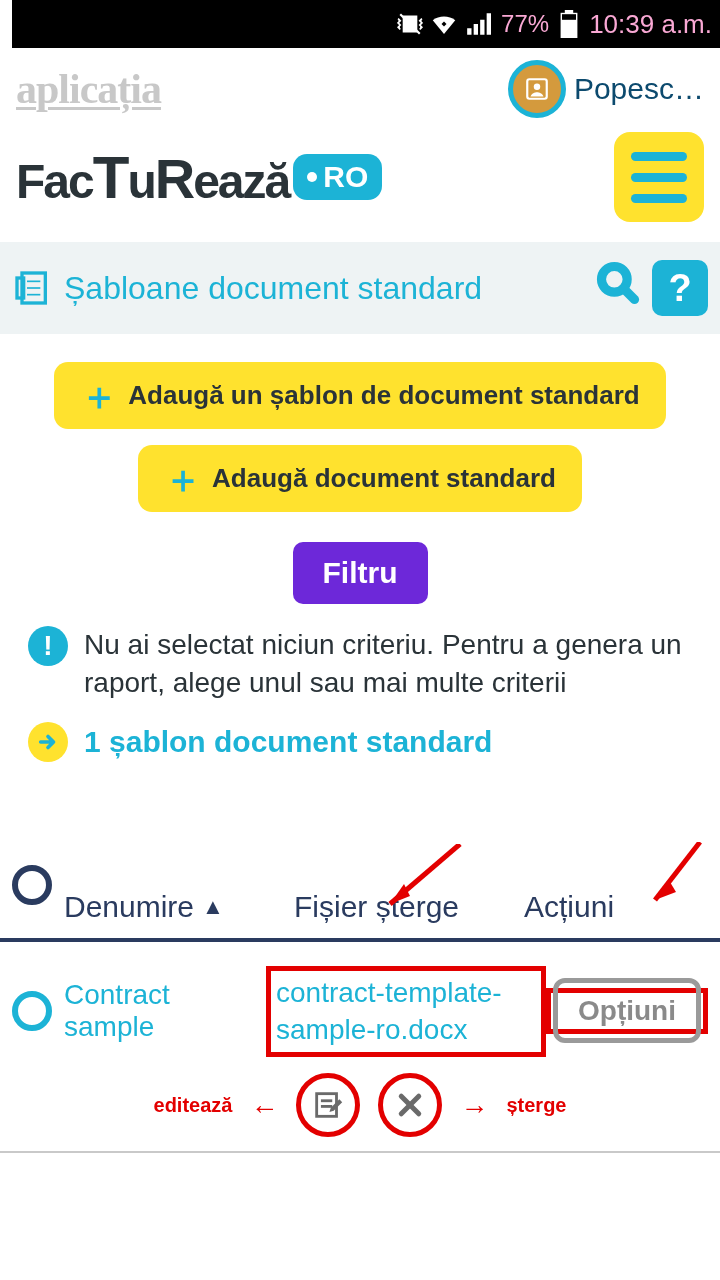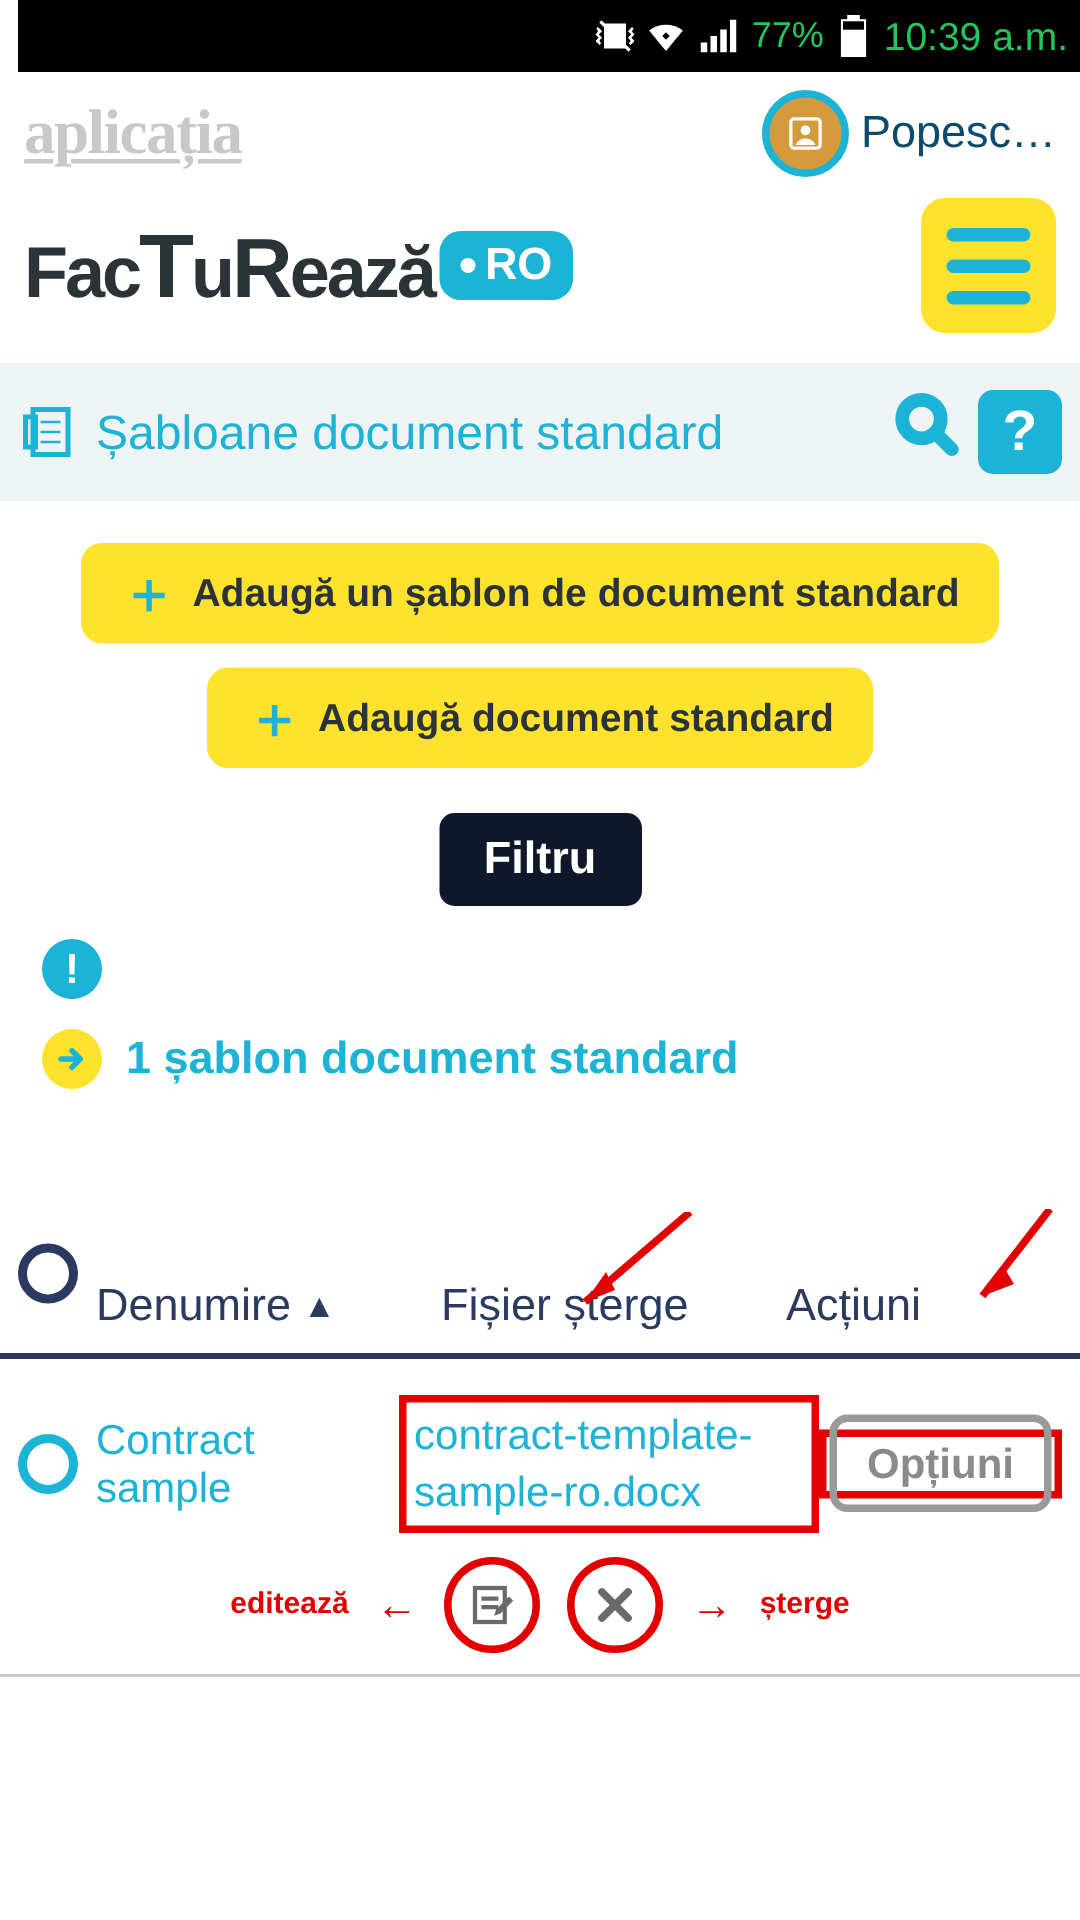--- a/index.html
+++ b/index.html
@@ -1,19 +1,19 @@
 <!DOCTYPE html>
 <html><head>
 <meta charset="utf-8">
 <style>
   * { margin: 0; padding: 0; box-sizing: border-box; }
   body { width: 720px; height: 1280px; background: #fff; font-family: Arial, sans-serif; overflow: hidden; }
 
   
-  .status-bar { height: 48px; background: #000; color: #22c55e; display: flex; align-items: center; justify-content: flex-end; padding: 0 8px; font-size: 24px; gap: 10px; margin-left: 12px; }
+  .status-bar { height: 48px; background: #000; color: #f9a8d4; display: flex; align-items: center; justify-content: flex-end; padding: 0 8px; font-size: 24px; gap: 10px; margin-left: 12px; }
   .status-bar .icons { display:flex; gap:6px; align-items:center; }
 
   
   .app-header { padding: 12px 16px 20px 16px; }
   .top-row { display: flex; justify-content: space-between; align-items: center; }
   .aplicatia { color: #c8c8c8; font-size: 42px; font-weight: bold; letter-spacing: -1px; font-family: Georgia, serif; text-decoration: underline; text-decoration-color: #c8c8c8; text-decoration-thickness: 3px; text-underline-offset: 4px; }
   .user-wrap { display: flex; align-items: center; gap: 8px; }
   .avatar-circle { width: 58px; height: 58px; border-radius: 50%; background: #d49a3d; border: 5px solid #1cb3d6; display:flex; align-items:center; justify-content:center; }
   .user-name { color: #0c4a6e; font-size: 30px; font-weight: 500; max-width: 150px; white-space: nowrap; overflow: hidden; text-overflow: ellipsis; }
   .brand-row { display:flex; justify-content:space-between; align-items:center; margin-top:14px; }
@@ -31,21 +31,21 @@
   .search-btn { color:#1cb3d6; font-size:42px; font-weight:bold; }
   .help-btn{ width:56px; height:56px; background:#1cb3d6; border-radius:10px; color:#fff; font-size:38px; font-weight:bold; display:flex; align-items:center; justify-content:center;}
 
   
   .btn-area{ padding:28px 16px 8px; display:flex; flex-direction:column; align-items:center; gap:16px;}
   .yellow-btn{ background:#ffe22e; border-radius:14px; padding:18px 26px; display:flex; align-items:center; gap:10px; font-size:26px; font-weight:600; color:#2a3338;}
   .plus{ color:#1cb3d6; font-size:38px; font-weight:bold; line-height:0;}
 
   
   .filter-wrap{ display:flex; justify-content:center; margin:22px 0 12px;}
-  .filter-btn{ background:#0f172a; color:#fff; font-size:30px; font-weight:bold; padding:14px 30px; border-radius:10px;}
+  .filter-btn{ background:#6d28d9; color:#fff; font-size:30px; font-weight:bold; padding:14px 30px; border-radius:10px;}
 
   
   .info-row{ display:flex; align-items:flex-start; gap:16px; padding:10px 28px; font-size:28px; color:#2a3338; line-height:1.35;}
   .info-icon{ width:40px; height:40px; background:#1cb3d6; border-radius:50%; flex-shrink:0; display:flex; align-items:center; justify-content:center; color:#fff; font-weight:bold; font-size:28px;}
   .info-icon.yellow{ background:#ffe22e; color:#1cb3d6;}
   .count-text{ color:#1cb3d6; font-size:30px; font-weight:600; line-height:40px;}
 
   
   .tbl{ margin-top:60px;}
   .tbl-head{ display:flex; align-items:center; padding:14px 12px; border-bottom:4px solid #2a3b5f;}
@@ -157,20 +157,21 @@
     <span>Adaugă document standard</span>
   </div>
 </div>
 
 <div class="filter-wrap">
   <div class="filter-btn">Filtru</div>
 </div>
 
 <div class="info-row">
   <span class="info-icon">!</span>
+  <span>Nu ai selectat niciun criteriu. Pentru a genera un raport, alege unul sau mai multe criterii</span>
 </div>
 <div class="info-row">
   <span class="info-icon yellow">
     <svg width="22" height="22" viewBox="0 0 24 24">
         <path d="M4 12h12M12 6l6 6-6 6" stroke="#1cb3d6" stroke-width="4" fill="none" stroke-linecap="round" stroke-linejoin="round"></path>
       </svg>
   </span>
   <span class="count-text">1 șablon document standard</span>
 </div>
 

